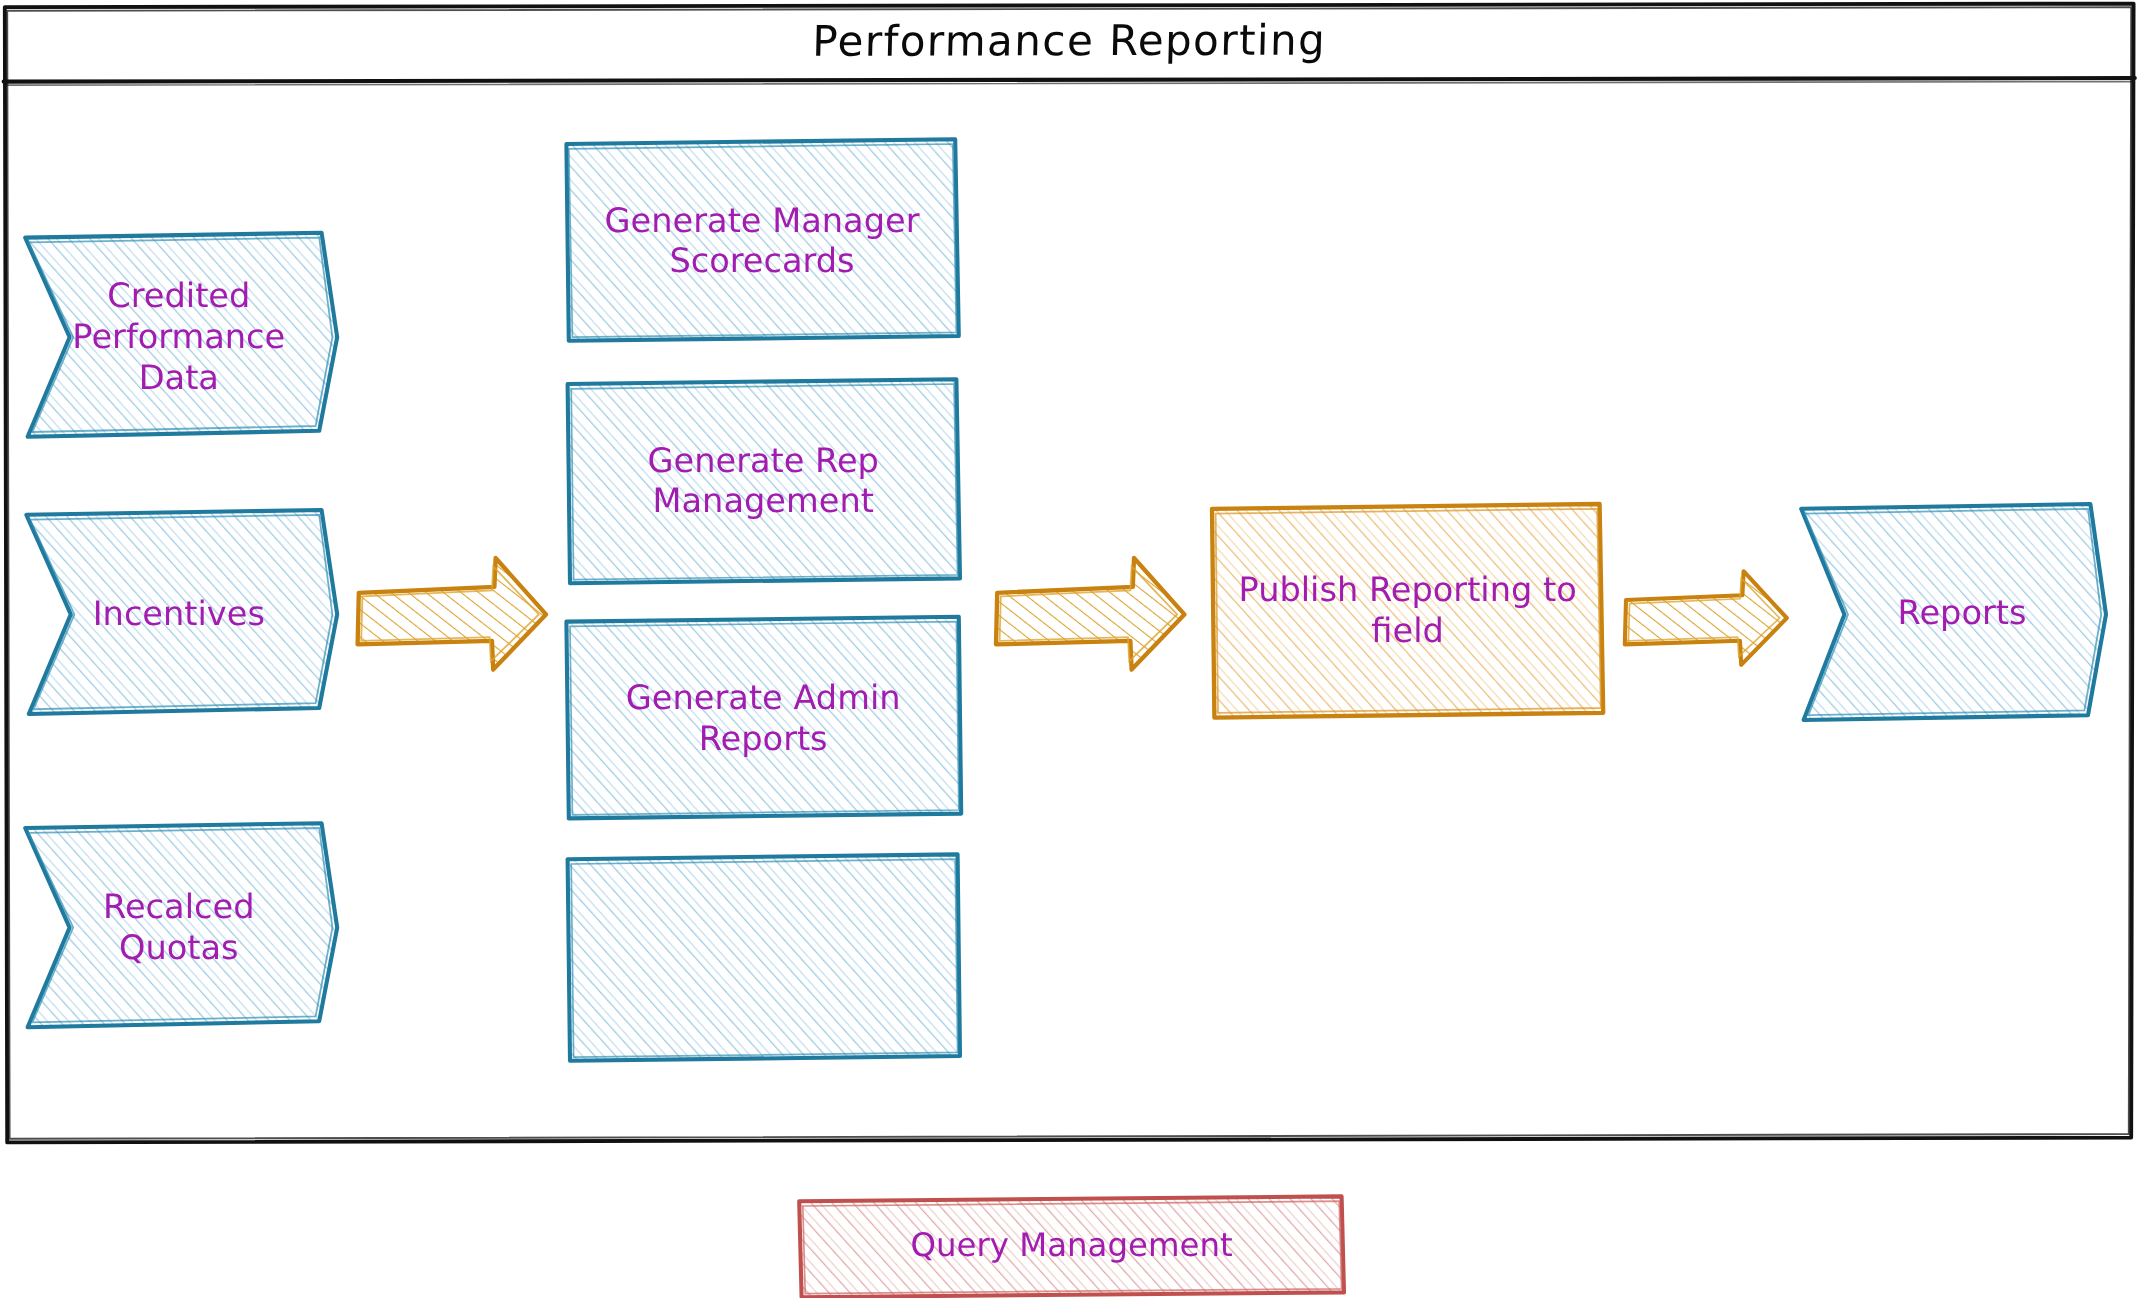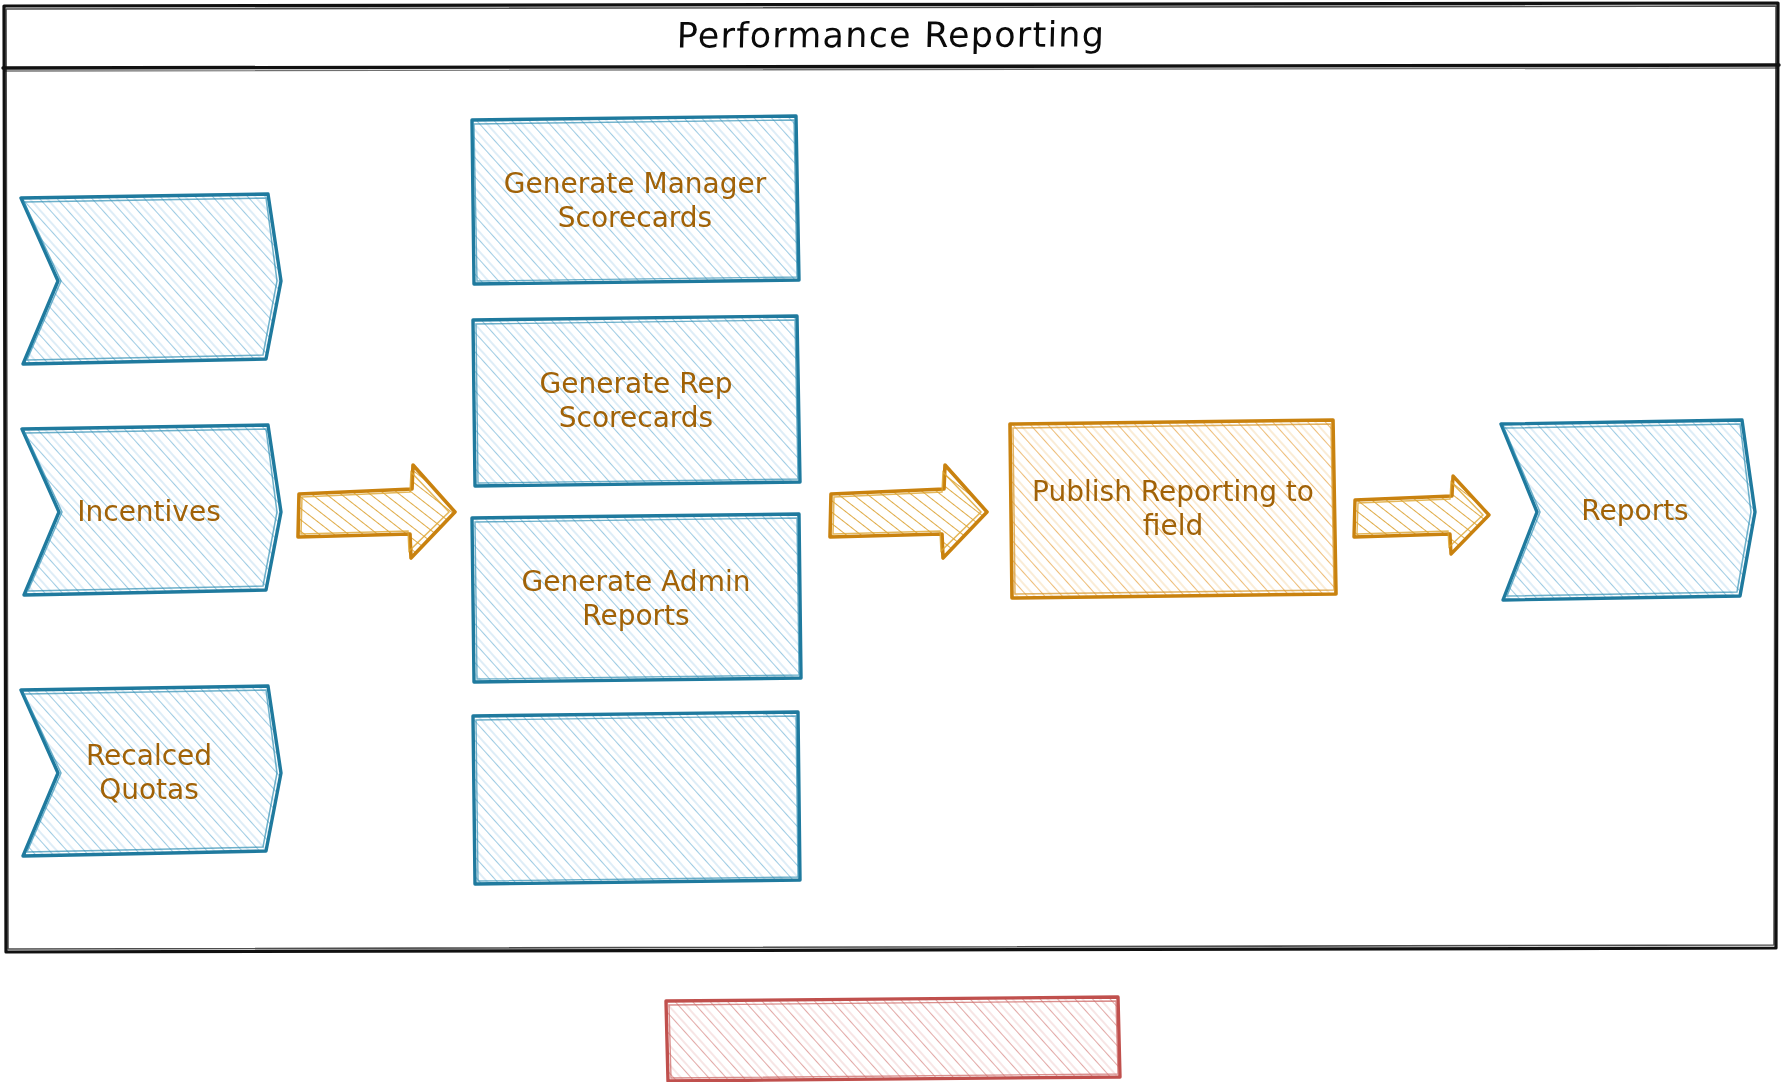--- a/index.html
+++ b/index.html
@@ -3,21 +3,21 @@
 <meta charset="utf-8">
 <style>
   html,body{margin:0;padding:0;background:#ffffff;}
   body{width:1782px;height:1082px;position:relative;overflow:hidden;
        font-family:"DejaVu Sans","Liberation Sans",sans-serif;}
 
   #stage{position:absolute;left:0;top:0;width:1782px;height:1082px;}
   #stage svg{position:absolute;left:0;top:0;}
 
   .lbl{position:absolute;display:flex;align-items:center;justify-content:center;
-       text-align:center;color:#a16207;line-height:1.22;pointer-events:none;
+       text-align:center;color:#a21caf;line-height:1.22;pointer-events:none;
        font-family:"DejaVu Sans","Liberation Sans",sans-serif;}
 
   .title-text{position:absolute;left:0;top:2px;width:1782px;height:66px;
        display:flex;align-items:center;justify-content:center;
        font-family:"DejaVu Sans","Liberation Sans",sans-serif;
        font-size:35px;letter-spacing:1.2px;color:#0a0a0a;
        transform:skewX(-1.5deg) rotate(-0.15deg);}
 
   .node-text{font-size:28px;}
   .node-text-sm{font-size:27px;}
@@ -114,35 +114,39 @@
     </g>
 
     <g>
       <path d="M666 1001 L1118 997 L1120 1077 L668 1081 Z" fill="url(#hatchRed)" stroke="#c0504d" stroke-width="3.4" stroke-linejoin="round"></path>
       <path d="M669 1005 L1116 1001 L1118 1074 L671 1078 Z" fill="none" stroke="#cd6a67" stroke-width="1.4" opacity=".75"></path>
     </g>
   </svg>
 
   <div class="title-text">Performance Reporting</div>
 
+  <div class="lbl node-text" style="left:24px;top:198px;width:250px;height:166px;white-space:pre-line;">Credited
+Performance
+Data</div>
 
   <div class="lbl node-text" style="left:24px;top:690px;width:250px;height:166px;white-space:pre-line;">Recalced
 Quotas</div>
 
   <div class="lbl node-text" style="left:24px;top:429px;width:250px;height:166px;white-space:pre-line;">Incentives</div>
 
   <div class="lbl node-text" style="left:474px;top:118px;width:322px;height:166px;white-space:pre-line;">Generate Manager
 Scorecards</div>
 
   <div class="lbl node-text" style="left:475px;top:318px;width:322px;height:166px;white-space:pre-line;">Generate Rep
-Scorecards</div>
+Management</div>
 
   <div class="lbl node-text" style="left:474px;top:516px;width:324px;height:166px;white-space:pre-line;">Generate Admin
 Reports</div>
 
 
   <div class="lbl node-text" style="left:1012px;top:422px;width:322px;height:174px;white-space:pre-line;">Publish Reporting to
 field</div>
 
   <div class="lbl node-text" style="left:1525px;top:424px;width:220px;height:174px;white-space:pre-line;">Reports</div>
 
+  <div class="lbl node-text-sm" style="left:668px;top:1000px;width:450px;height:78px;">Query Management</div>
 
 </div>
 
 </body></html>

